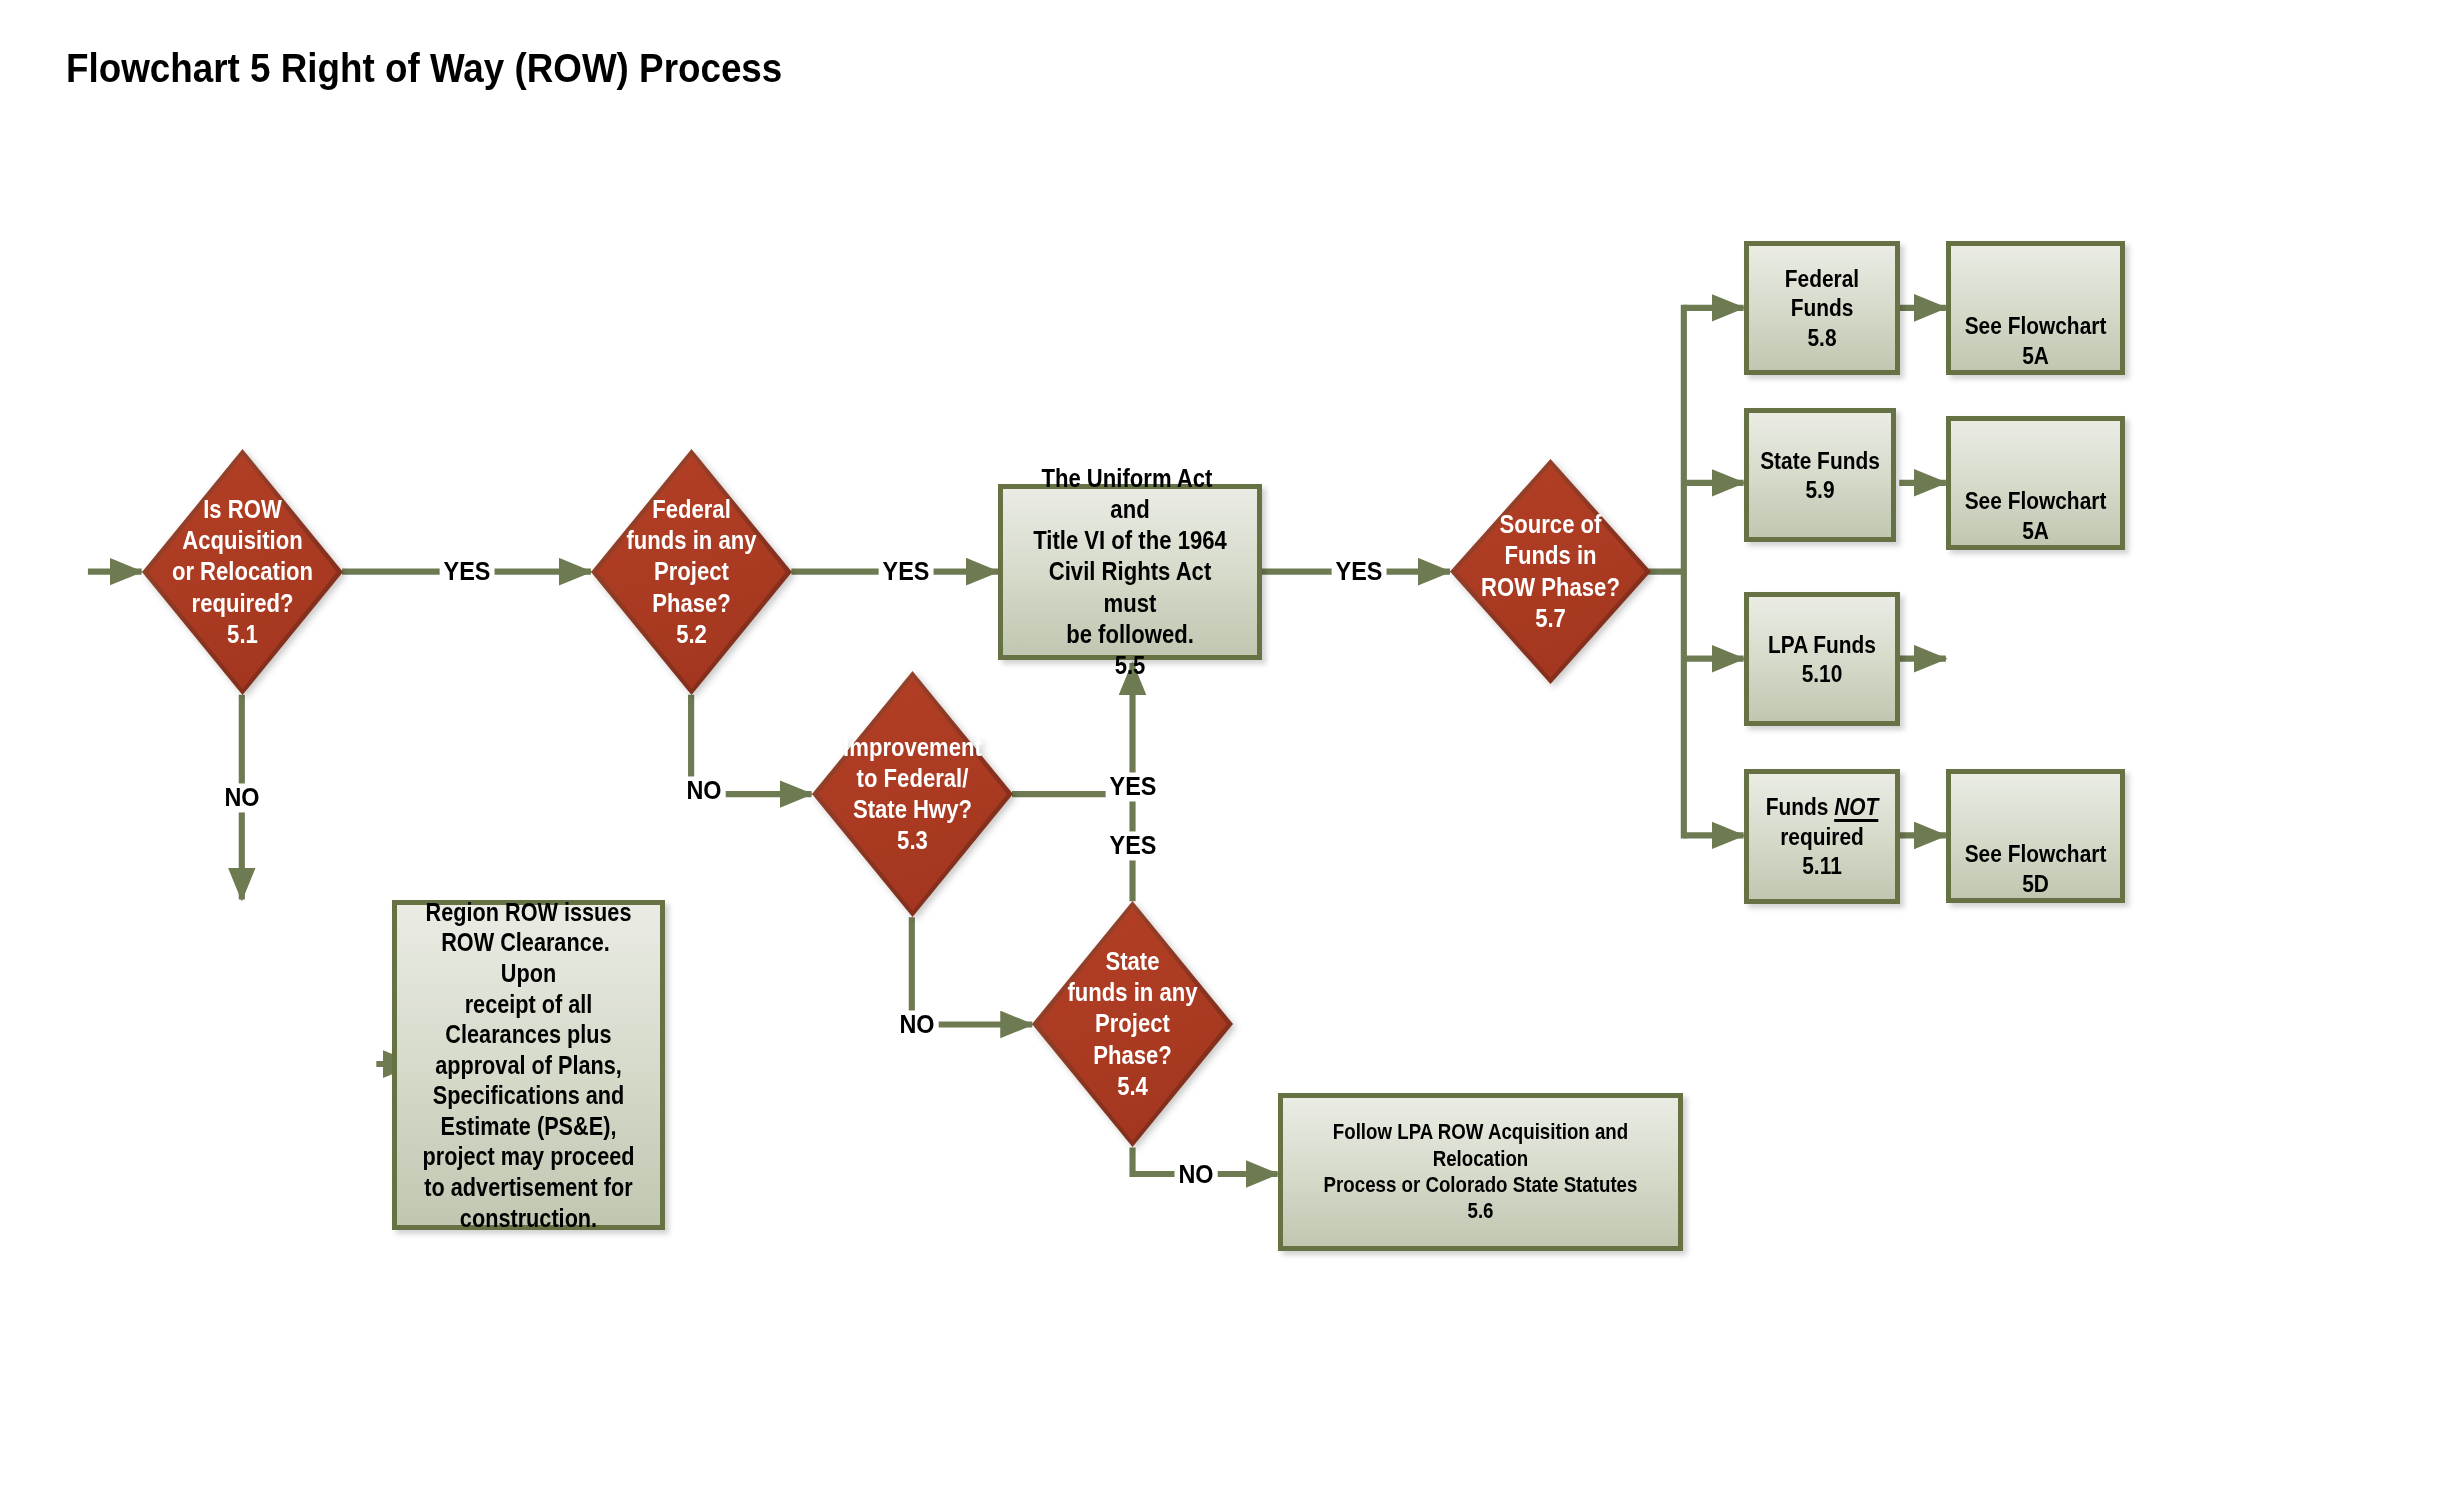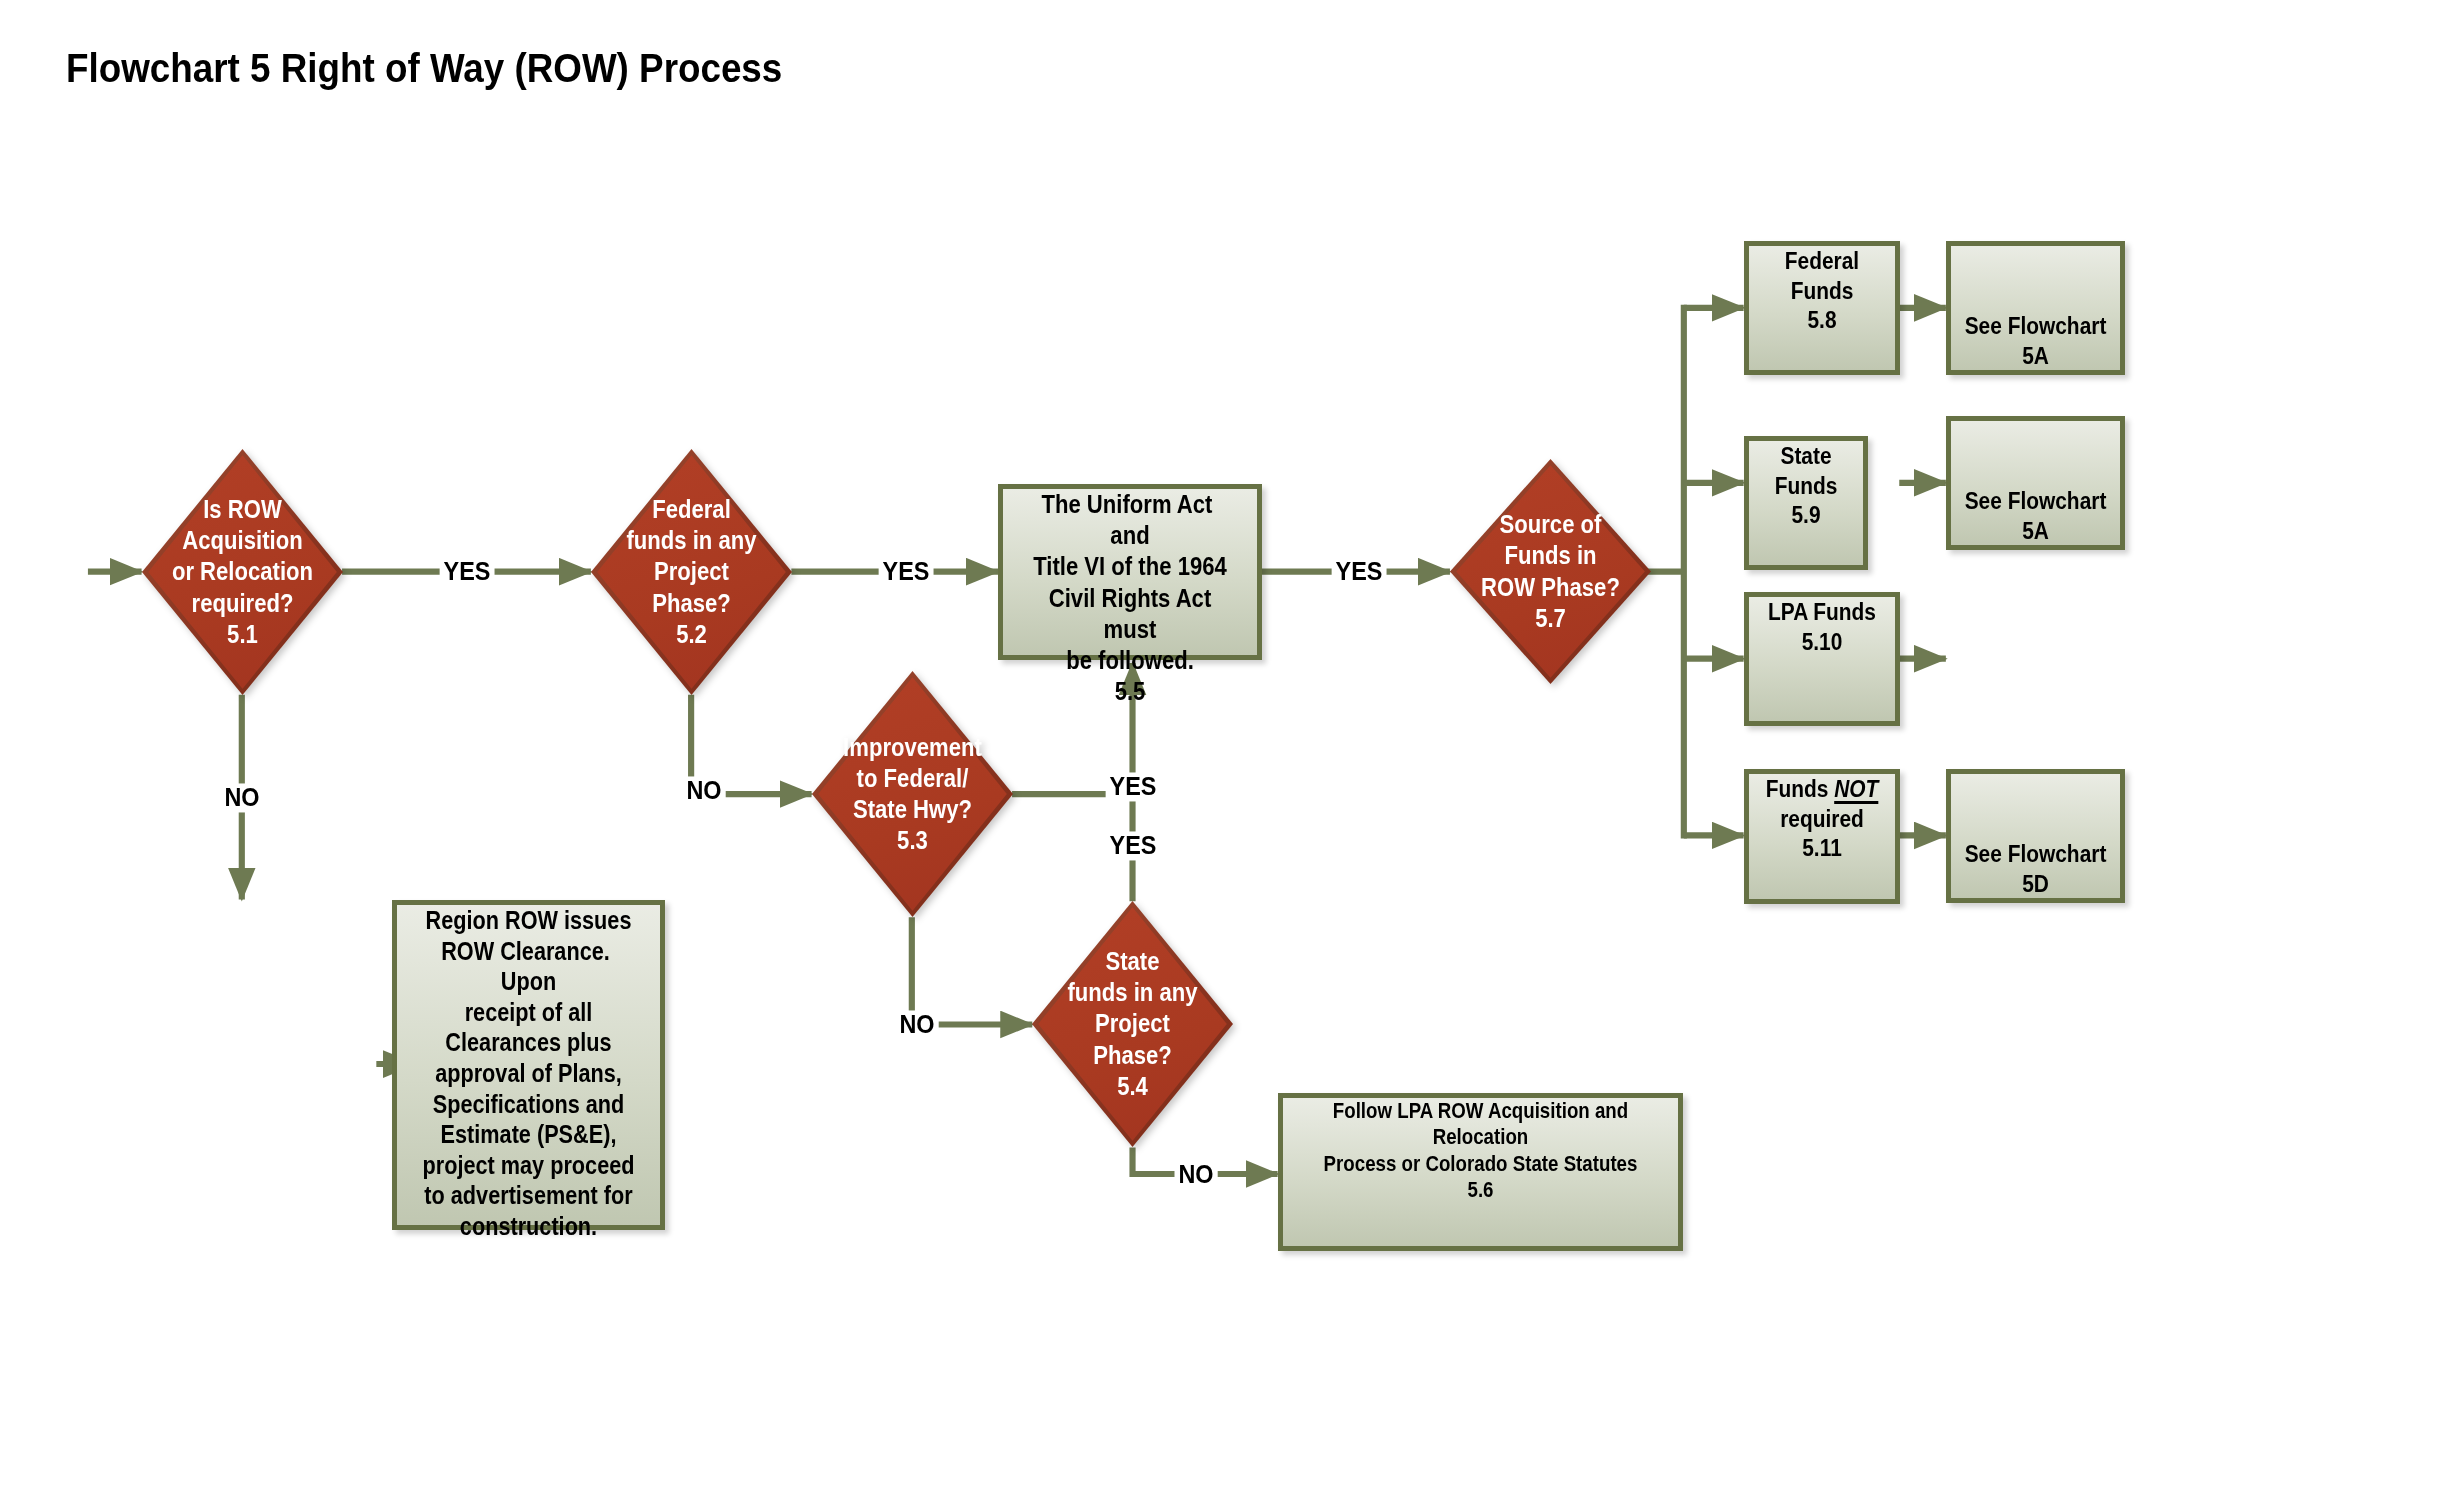--- a/index.html
+++ b/index.html
@@ -21,21 +21,21 @@
   .d-inner { position:absolute; inset:6.2px;
     clip-path:polygon(50% 0,100% 50%,50% 100%,0 50%);
     background:linear-gradient(160deg,#b23f26 0%,#a93a21 60%,#a23420 100%); }
   .d-text { position:absolute; inset:0; display:flex; align-items:center; justify-content:center;
     text-align:center; color:#ffffff; font-weight:bold; font-size:26px; line-height:1.2;
     white-space:pre-line; transform:scaleX(.85); }
 
   
   .pbox { position:absolute; box-sizing:border-box; border:5.3px solid #667144;
     background:linear-gradient(#eaece4 0%, #d4d9c8 55%, #c0c7b1 100%);
-    display:flex; justify-content:center;
+    display:flex; align-items:center; justify-content:center;
     box-shadow:3.5px 3.5px 5.3px rgba(0,0,0,.18); }
   .box-text { text-align:center; color:#000; font-weight:bold; font-size:26px; line-height:1.2;
     white-space:pre-line; transform:scaleX(.85); width:130%; }
   .fs28 .box-text { font-size:24.6px; }
   .fs25 .box-text { font-size:22px; }
   .fs29 .box-text { font-size:25.5px; }
   .align-high { align-items:flex-end; }
   .align-high .box-text { padding-top:35px; }
   .u-it { font-style:italic; text-decoration:underline; text-decoration-thickness:2.6px; text-underline-offset:3.5px; }
 
@@ -155,21 +155,21 @@
     <div class="box-text">Follow LPA ROW Acquisition and Relocation
 Process or Colorado State Statutes
 5.6</div>
   </div>
 
   <div class="pbox fs28" style="left:1744px;top:241px;width:156px;height:134px">
     <div class="box-text">Federal Funds
 5.8</div>
   </div>
 
-  <div class="pbox fs28" style="left:1744px;top:436px;width:124px;height:134px">
+  <div class="pbox fs28" style="left:1744px;top:408px;width:152px;height:134px">
     <div class="box-text">State Funds
 5.9</div>
   </div>
 
   <div class="pbox fs28" style="left:1744px;top:592px;width:156px;height:134px">
     <div class="box-text">LPA Funds
 5.10</div>
   </div>
 
   <div class="pbox fs28" style="left:1744px;top:769px;width:156px;height:135px">

